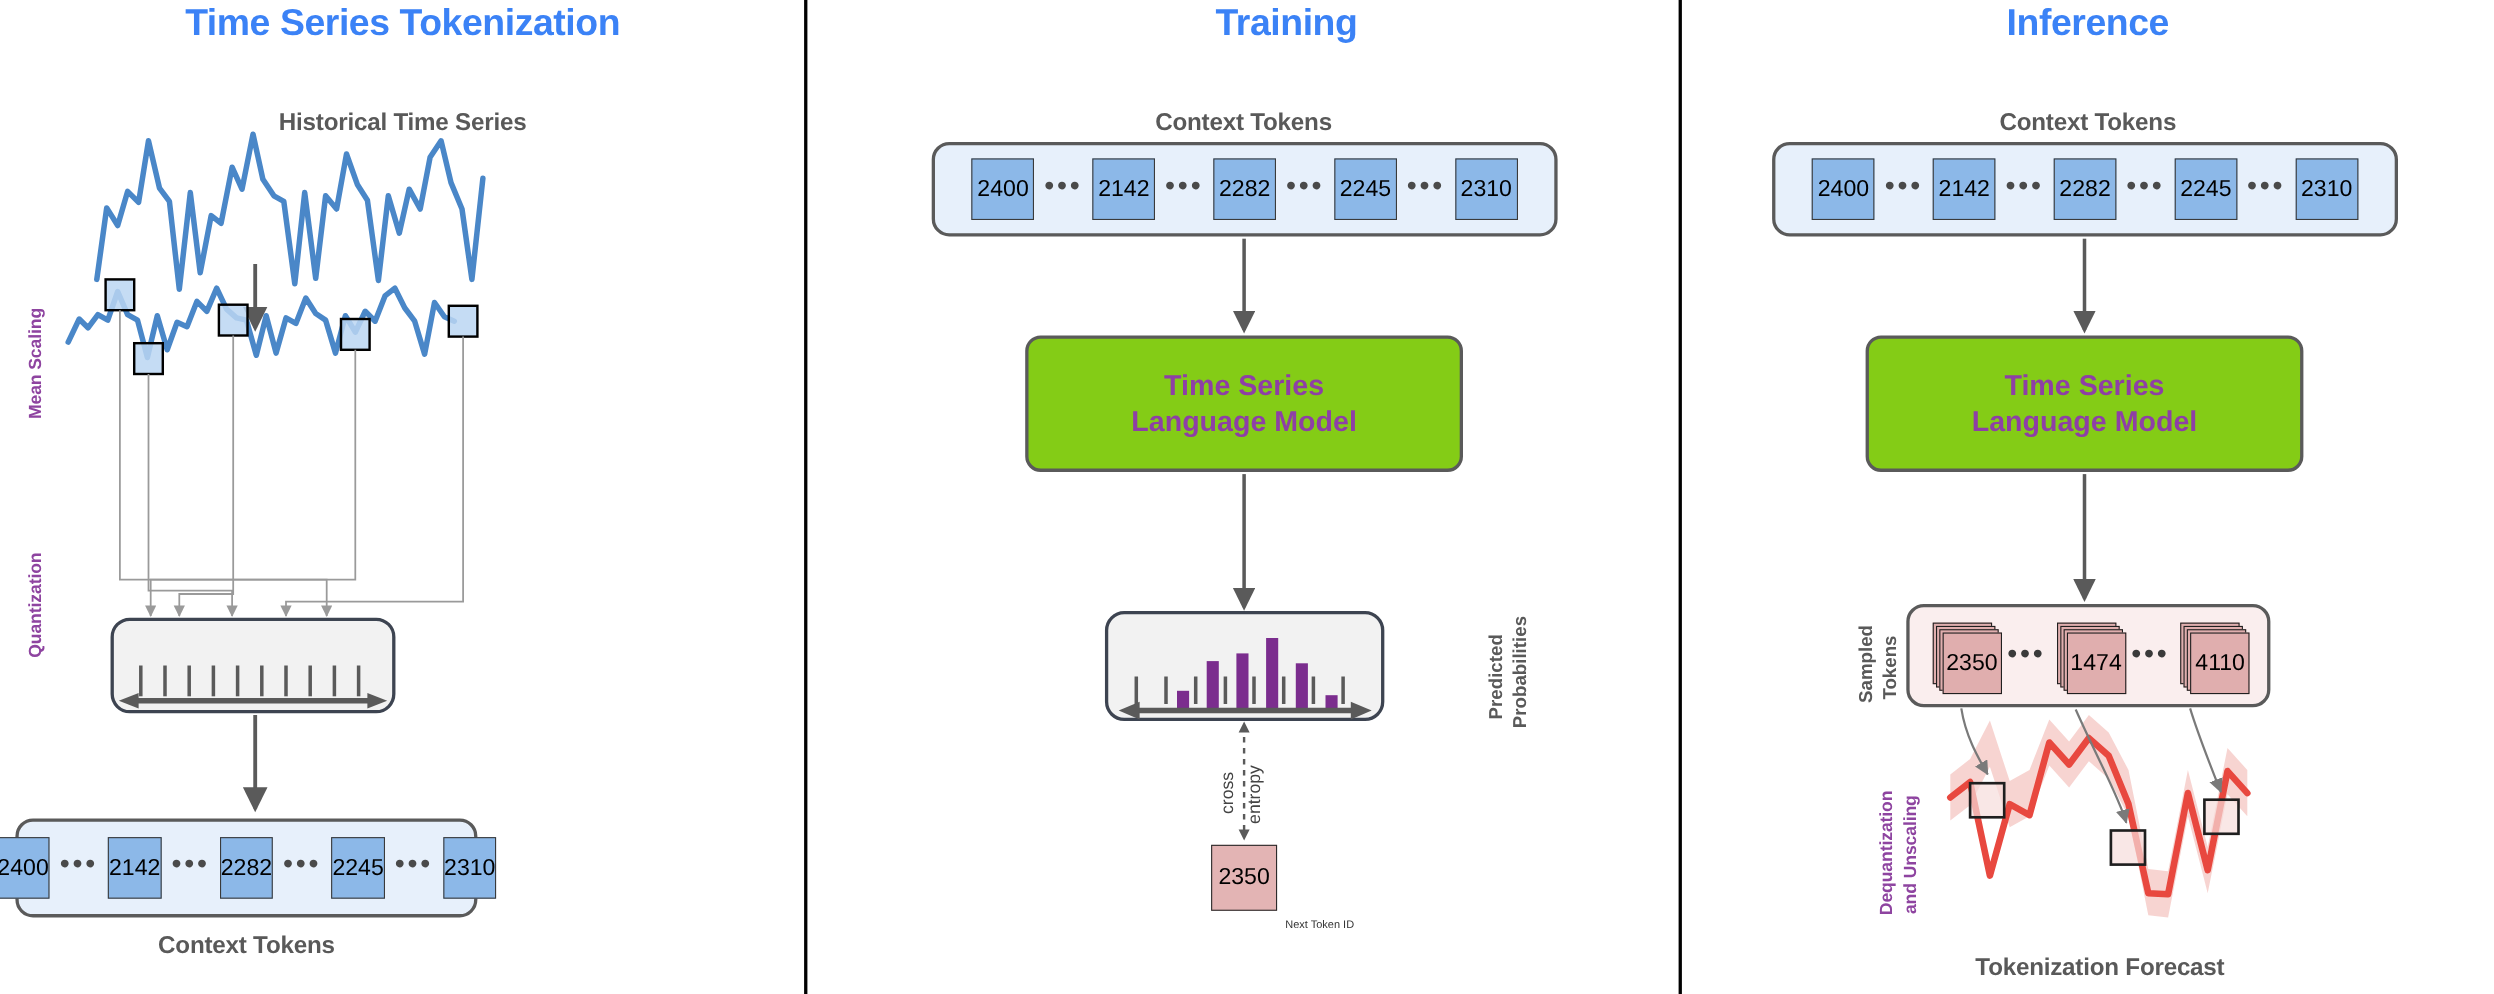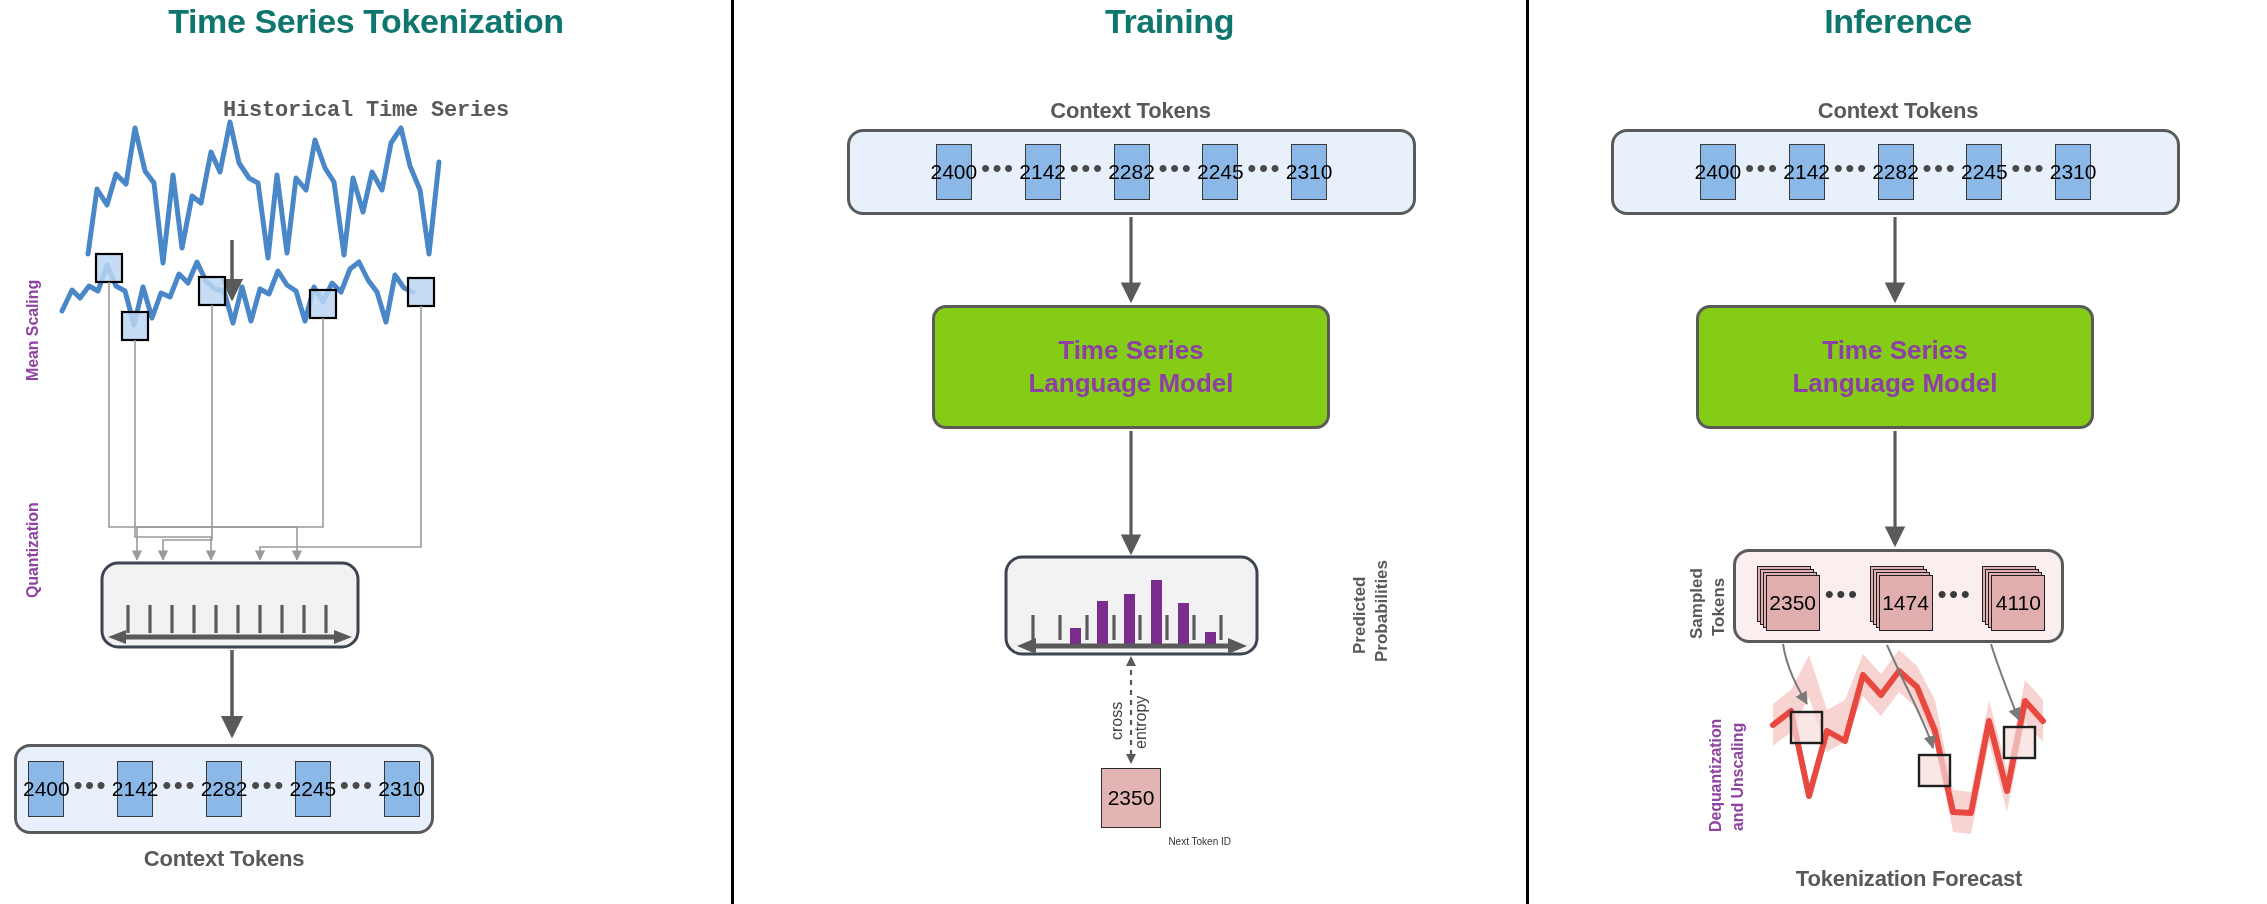--- a/index.html
+++ b/index.html
@@ -9,37 +9,37 @@
   .panel{position:absolute;top:0;height:904px;}
   #panel-tokenization{left:0;width:732px;}
   #panel-training{left:734px;width:793px;padding-left:26px;}
   #panel-inference{left:1529px;width:738px;}
 
   .divider{position:absolute;top:0;width:3px;height:904px;background:#000000;}
   #divider-1{left:731px;}
   #divider-2{left:1526px;}
 
   .panel-title{position:absolute;width:100%;text-align:center;top:2px;
-       font-size:34px;font-weight:bold;color:#0f766e;letter-spacing:-0.4px;}
+       font-size:34px;font-weight:bold;color:#3b82f6;letter-spacing:-0.4px;}
 
   .section-label{position:absolute;text-align:center;font-size:22px;
        font-weight:bold;color:#595959;letter-spacing:-0.2px;}
 
   .vlabel{position:absolute;font-size:16px;font-weight:bold;color:#8E44A0;
        writing-mode:vertical-rl;transform:rotate(180deg);
        text-align:center;line-height:1.12;letter-spacing:-0.1px;}
   .vlabel-gray{position:absolute;font-size:17px;font-weight:bold;color:#595959;
        writing-mode:vertical-rl;transform:rotate(180deg);
        text-align:center;line-height:1.12;}
 
   
   .token-box{position:absolute;background:#E7F0FB;border:3px solid #5A5A5A;
        border-radius:16px;display:flex;align-items:center;
        justify-content:center;box-sizing:border-box;}
-  .token{width:36px;height:56px;background:#8CB8E8;border:1.5px solid #3a3a3a;
+  .token{width:57px;height:56px;background:#8CB8E8;border:1.5px solid #3a3a3a;
        display:flex;align-items:center;justify-content:center;
        font-size:21px;color:#000;box-sizing:border-box;}
   .dots{color:#4a4a4a;font-size:26px;letter-spacing:2.5px;
        padding:0 9px;line-height:1;position:relative;top:-4px;}
 
   
   .model-box{position:absolute;background:#84cc16;border:3px solid #5A5A5A;
        border-radius:14px;display:flex;align-items:center;
        justify-content:center;flex-direction:column;box-sizing:border-box;
        color:#8E3FA6;font-size:26px;font-weight:bold;line-height:1.28;
@@ -68,21 +68,21 @@
 </head>
 <body>
 
 <div class="divider" id="divider-1"></div>
 <div class="divider" id="divider-2"></div>
 
 <div class="panel" id="panel-tokenization">
 
   <div class="panel-title">Time Series Tokenization</div>
 
-  <div class="section-label" style="top:98px;left:0;width:732px;font-family:Liberation Mono, monospace;">Historical Time Series</div>
+  <div class="section-label" style="top:98px;left:0;width:732px;">Historical Time Series</div>
 
   <div class="vlabel" style="left:24px;top:250px;height:160px;width:22px;">Mean Scaling</div>
 
   <div class="vlabel" style="left:24px;top:470px;height:160px;width:22px;">Quantization</div>
 
   <svg width="732" height="904">
     <defs>
       <marker id="ar-dark" markerWidth="7" markerHeight="7" refX="5.5" refY="3.2" orient="auto" markerUnits="strokeWidth">
         <path d="M0,0 L6.5,3.2 L0,6.4 z" fill="#5A5A5A"></path>
       </marker>

